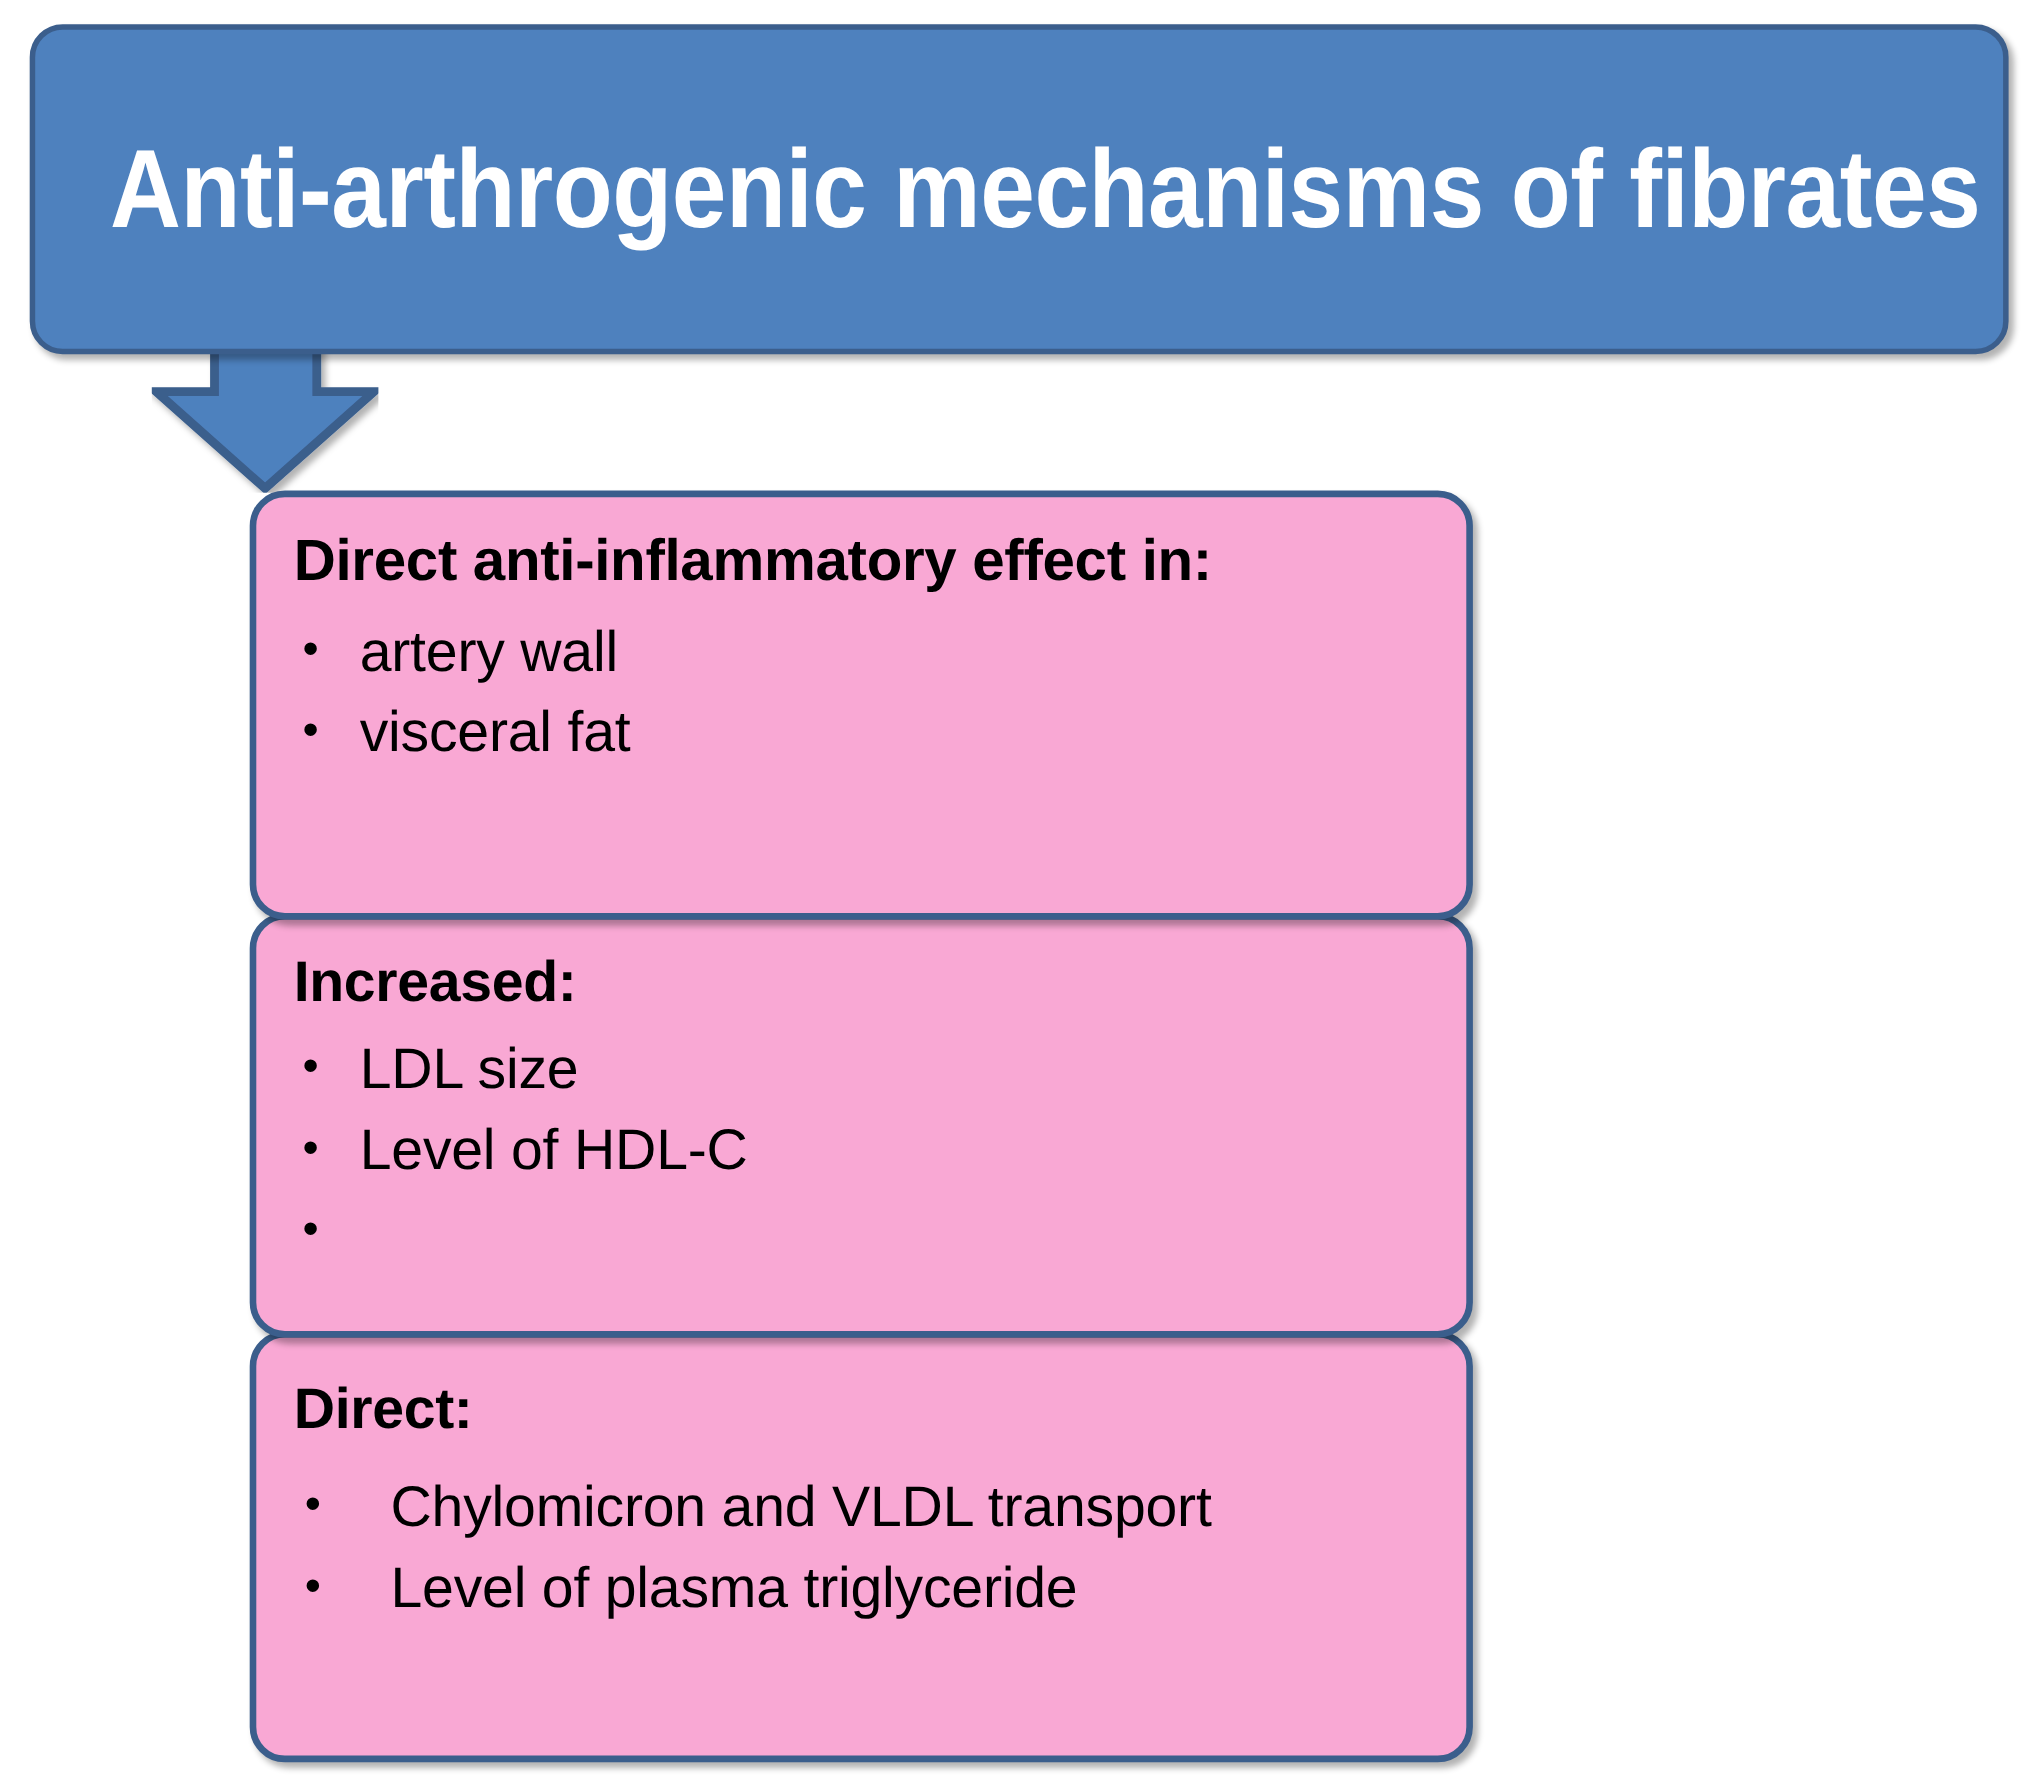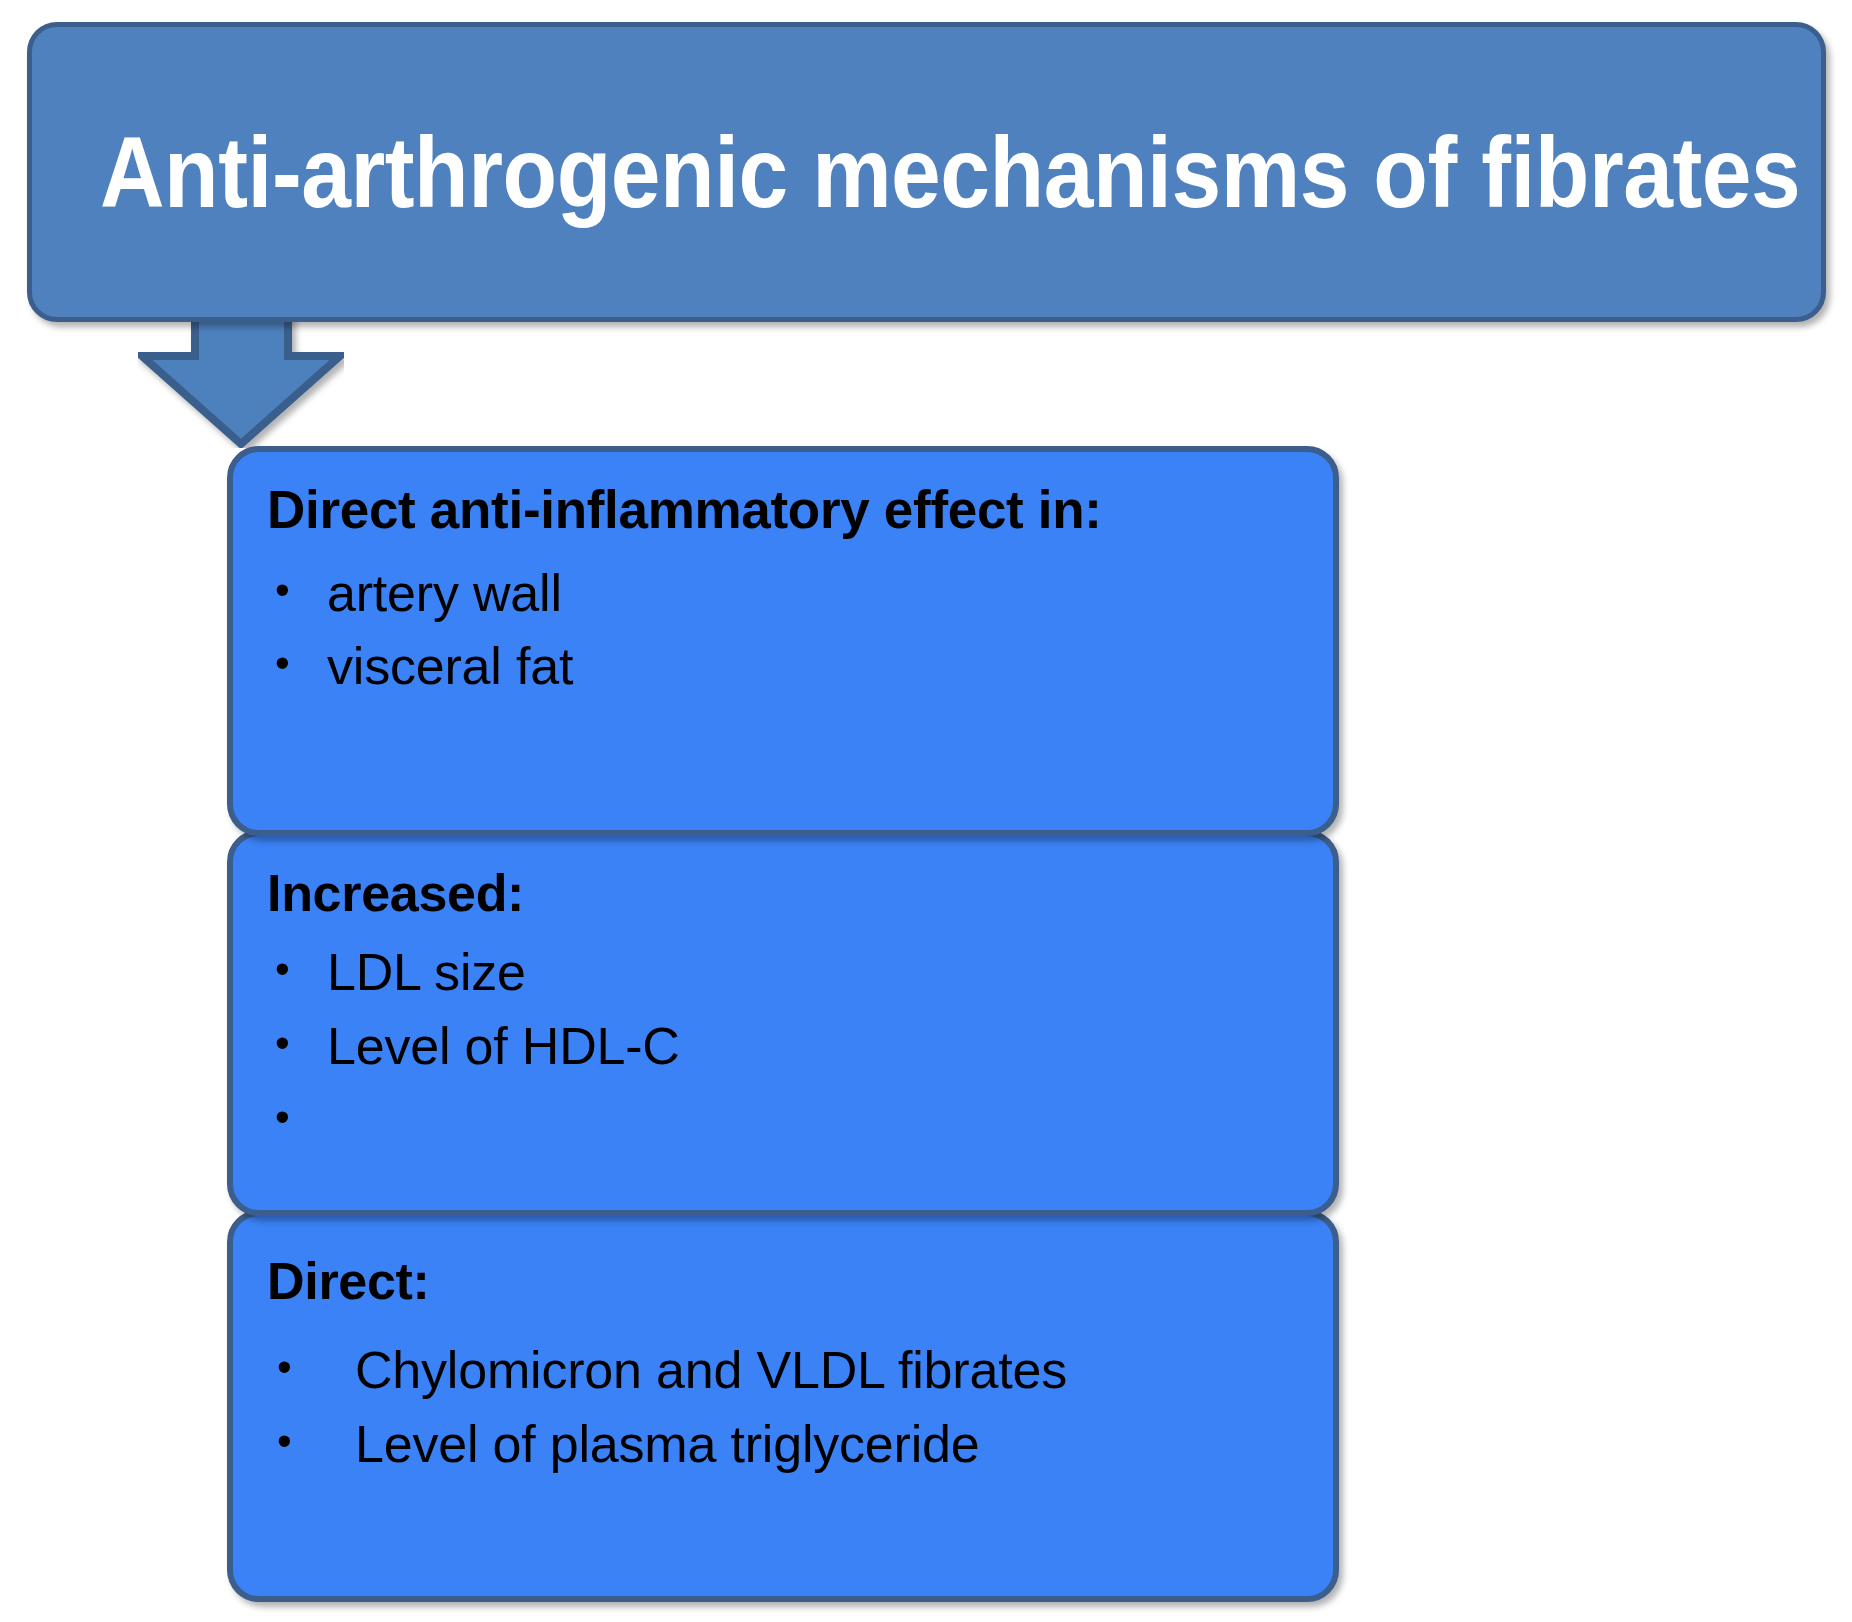--- a/index.html
+++ b/index.html
@@ -61,21 +61,21 @@
     height: 200px;
     z-index: 1;
   }
 
   
   .content-box {
     position: absolute;
     left: 227px;
     width: 1112px;
     box-sizing: border-box;
-    background: #3b82f6;
+    background: #f9a8d4;
     border: 6px solid #3B5E8C;
     border-radius: 32px;
     box-shadow: 4px 5px 6px rgba(0,0,0,0.30);
   }
   .box-1 { top: 446px;  height: 390px; z-index: 5; }
   .box-2 { top: 830px;  height: 386px; z-index: 4; }
   .box-3 { top: 1210px; height: 392px; z-index: 3; }
 
   .box-inner {
     padding: 28px 34px 10px 34px;
@@ -182,21 +182,21 @@
       </ul>
     </div>
   </div>
 
   <div class="content-box box-3">
     <div class="box-inner">
       <div class="box-heading">Direct:</div>
       <ul class="bullet-list">
         <li class="bullet-item">
           <span class="bullet-glyph">•</span>
-          <span class="bullet-text">Chylomicron and VLDL fibrates</span>
+          <span class="bullet-text">Chylomicron and VLDL transport</span>
         </li>
         <li class="bullet-item">
           <span class="bullet-glyph">•</span>
           <span class="bullet-text">Level of plasma triglyceride</span>
         </li>
       </ul>
     </div>
   </div>
 
 </div>

